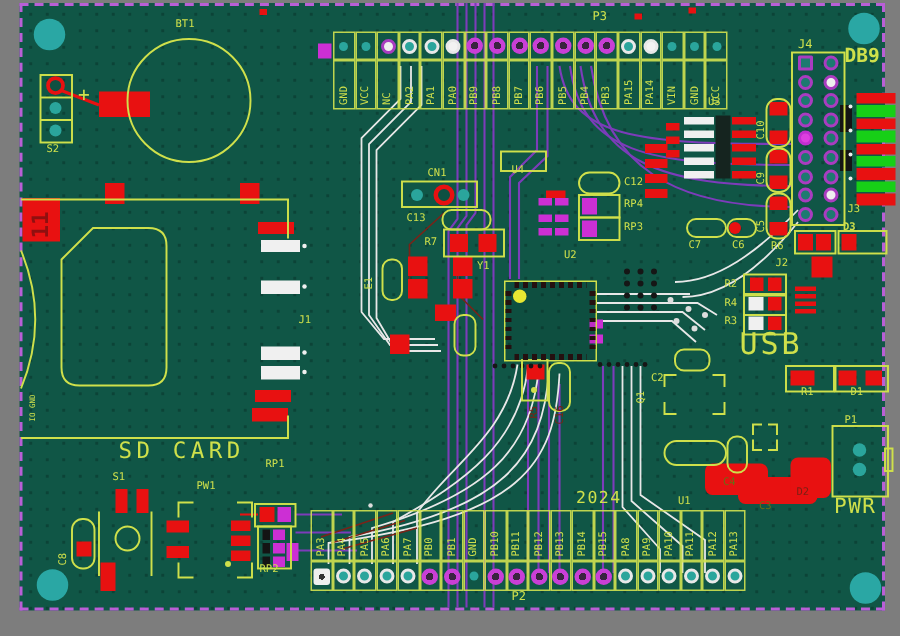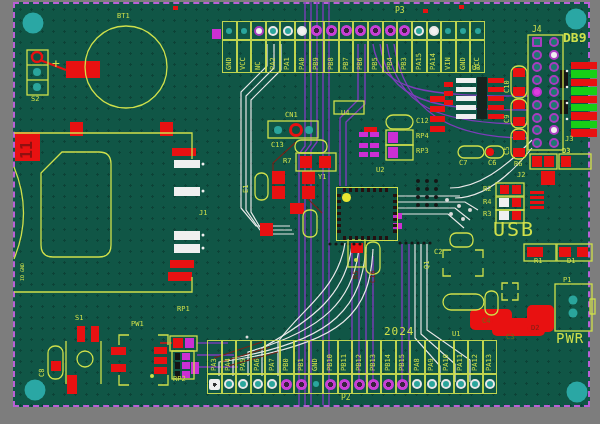--- a/index.html
+++ b/index.html
@@ -689,20 +689,21 @@
       <div class="db9bar" style="background: rgb(232, 17, 17);"></div>
       <div class="db9bar" style="background: rgb(23, 207, 23);"></div>
       <div class="db9bar" style="background: rgb(232, 17, 17);"></div>
       <div class="db9bar" style="background: rgb(23, 207, 23);"></div>
       <div class="db9bar" style="background: rgb(232, 17, 17);"></div>
       <div class="db9bar" style="background: rgb(23, 207, 23);"></div>
       <div class="db9bar" style="background: rgb(232, 17, 17);"></div>
     </div>
   <span class="silk-text" style="left:563px;top:31px;font-size:13px;font-weight:bold;">DB9</span>
 
+  <span class="silk-text" style="left:79px;top:293px;font-size:15px;letter-spacing:3px;">SD CARD</span>
   <span class="silk-text" style="left:493px;top:219px;font-size:20px;letter-spacing:2px;">USB</span>
   <span class="silk-text" style="left:556px;top:331px;font-size:14px;letter-spacing:1px;">PWR</span>
   <span class="silk-text" style="left:384px;top:326px;font-size:11px;letter-spacing:1px;">2024</span>
 
   <div id="ref-labels">
       <span class="ref" style="left: 117px; top: 13px;">BT1</span>
       <span class="ref" style="left: 31px; top: 96px;">S2</span>
       <span class="ref" style="left: 199px; top: 210px;">J1</span>
       <span class="ref" style="left: 285px; top: 112px;">CN1</span>
       <span class="ref" style="left: 271px; top: 142px;">C13</span>

